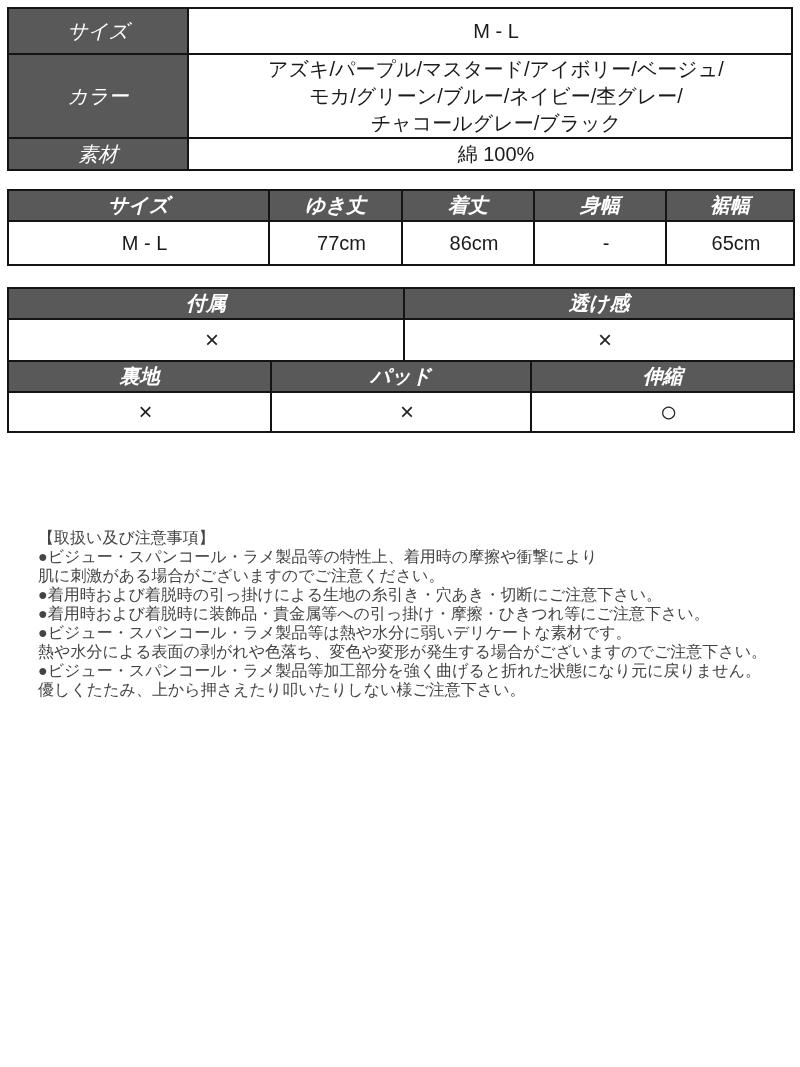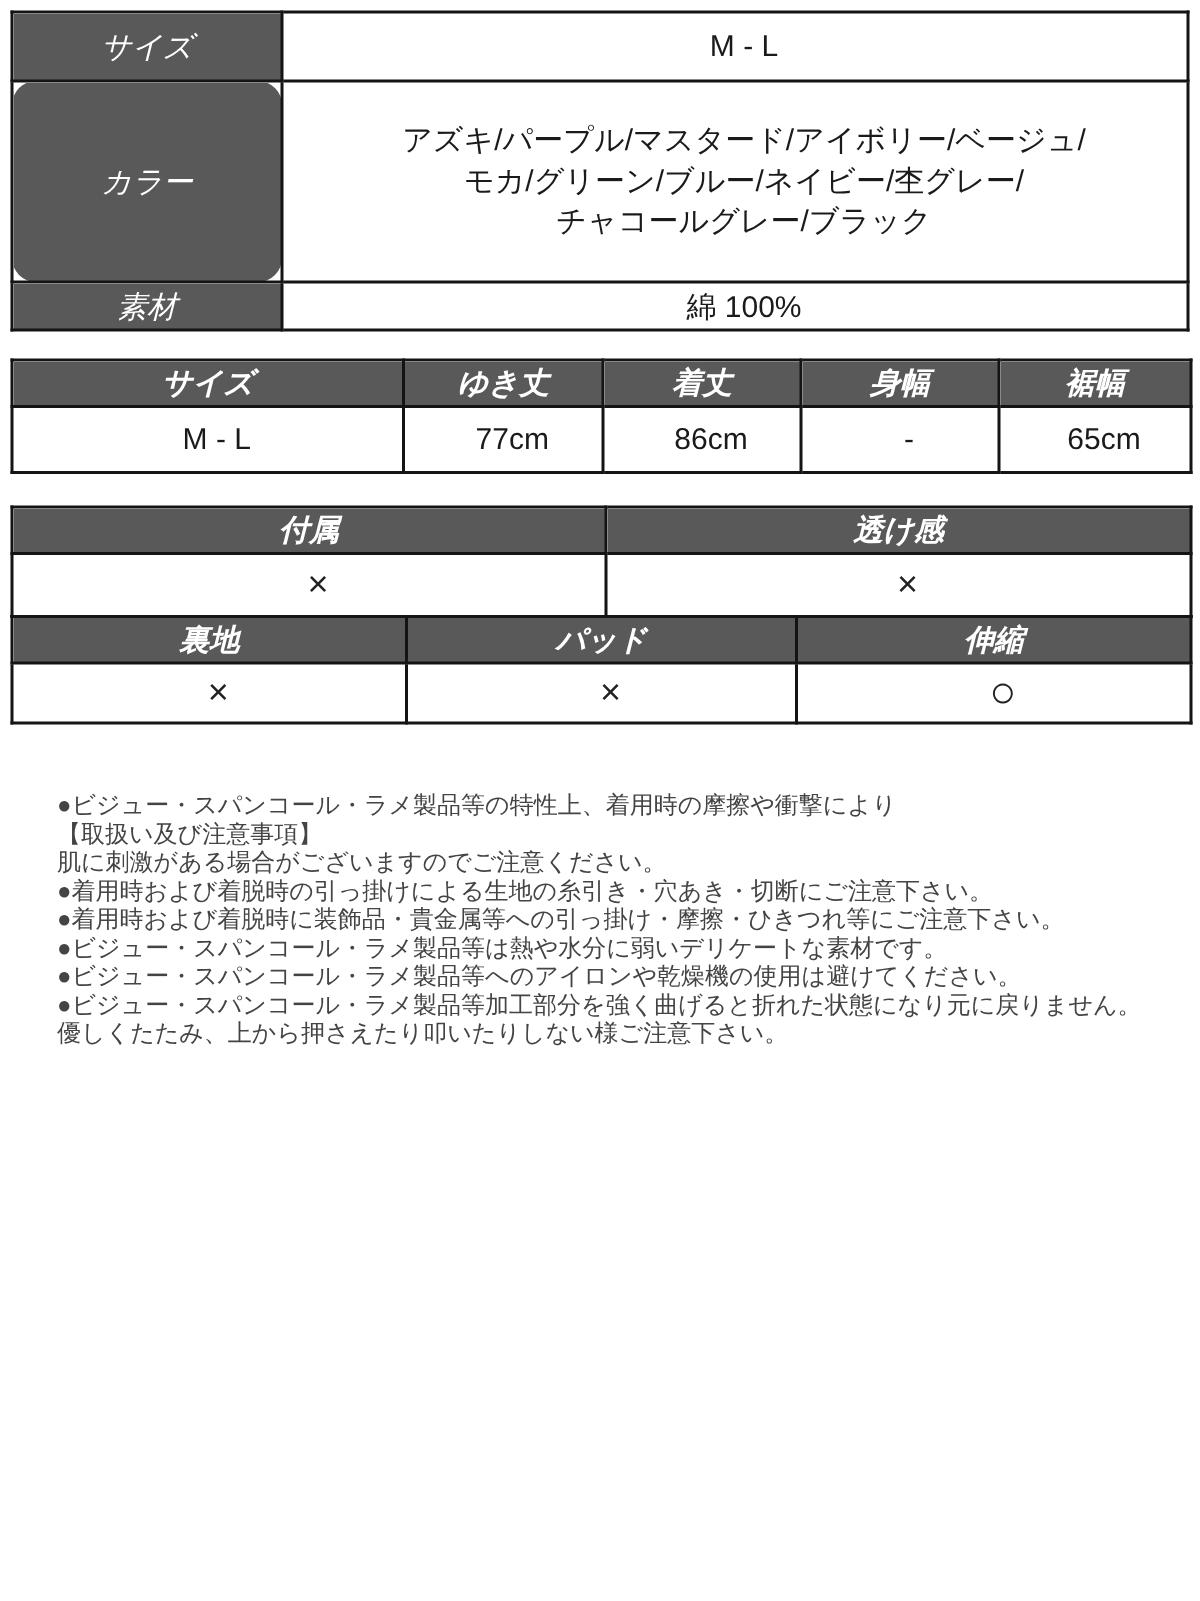--- a/index.html
+++ b/index.html
@@ -36,21 +36,21 @@
     color: #1a1a1a;
     font-size: 20px;
     font-weight: normal;
     padding-left: 12px;
   }
 
   
   .t1 { margin-top: 7px; }
   .t1 th { width: 180px; font-weight: normal; }
   .t1 .r-size  th, .t1 .r-size  td { height: 46px; }
-  .t1 .r-color th, .t1 .r-color td { height: 134px; border-radius: 16px; }
+  .t1 .r-color th, .t1 .r-color td { height: 84px; }
   .t1 .r-mat   th, .t1 .r-mat   td { height: 32px; }
   .color-line { line-height: 27px; font-size: 20px; }
 
   
   .t2 { margin-top: 18px; }
   .t2 thead th { height: 31px; }
   .t2 tbody td { height: 44px; }
 
   
   .t3 { margin-top: 21px; }
@@ -167,24 +167,24 @@
     <tbody>
       <tr>
         <td class="sym">×</td>
         <td class="sym">×</td>
         <td class="sym-circle">○</td>
       </tr>
     </tbody>
   </table>
 
   <div class="notes">
+    <div class="note-line">【取扱い及び注意事項】</div>
     <div class="note-line">●ビジュー・スパンコール・ラメ製品等の特性上、着用時の摩擦や衝撃により</div>
-    <div class="note-line">【取扱い及び注意事項】</div>
     <div class="note-line">肌に刺激がある場合がございますのでご注意ください。</div>
     <div class="note-line">●着用時および着脱時の引っ掛けによる生地の糸引き・穴あき・切断にご注意下さい。</div>
     <div class="note-line">●着用時および着脱時に装飾品・貴金属等への引っ掛け・摩擦・ひきつれ等にご注意下さい。</div>
     <div class="note-line">●ビジュー・スパンコール・ラメ製品等は熱や水分に弱いデリケートな素材です。</div>
-    <div class="note-line">●ビジュー・スパンコール・ラメ製品等へのアイロンや乾燥機の使用は避けてください。</div>
+    <div class="note-line">熱や水分による表面の剥がれや色落ち、変色や変形が発生する場合がございますのでご注意下さい。</div>
     <div class="note-line">●ビジュー・スパンコール・ラメ製品等加工部分を強く曲げると折れた状態になり元に戻りません。</div>
     <div class="note-line">優しくたたみ、上から押さえたり叩いたりしない様ご注意下さい。</div>
   </div>
 
 </div>
 
 </body></html>

